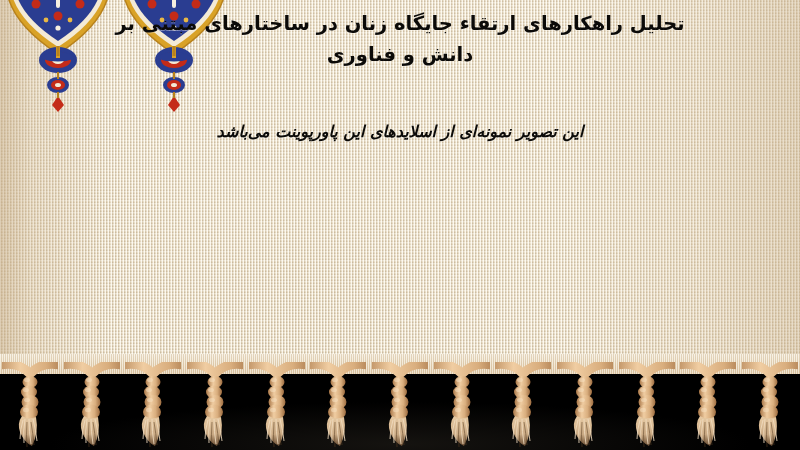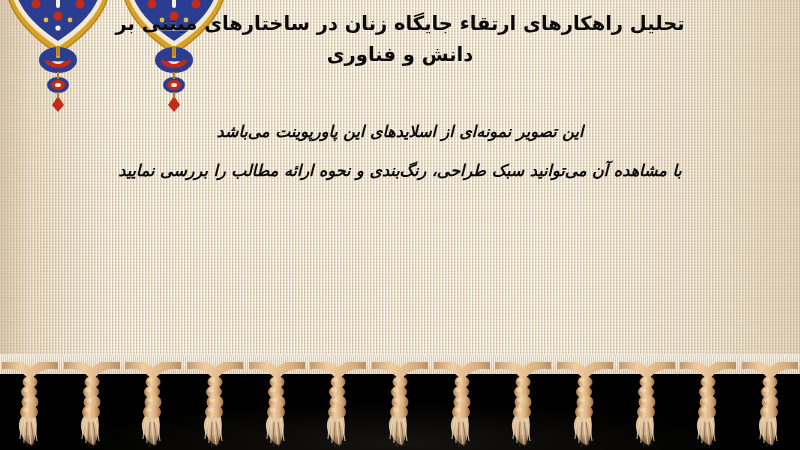--- a/index.html
+++ b/index.html
@@ -211,21 +211,20 @@
     <use href="#medal-shape"></use>
   </svg>
 
   <div class="title-block">
     <div class="title-line">تحلیل راهکارهای ارتقاء جایگاه زنان در ساختارهای مبتنی بر</div>
     <div class="title-line">دانش و فناوری</div>
   </div>
 
   <div class="body-block">
     <div class="body-line">این تصویر نمونه‌ای از اسلایدهای این پاورپوینت می‌باشد</div>
-    <div class="body-line">با مشاهده آن می‌توانید سبک طراحی، رنگ‌بندی و نحوه ارائه مطالب را بررسی نمایید</div>
   </div>
 
   <div id="carpet-bottom">
     <div id="selvage"></div>
     <div id="black-field"></div>
 
     <div id="fringe-row">
       <svg class="tassel" viewBox="0 0 56 88">
         <defs>
           <linearGradient id="cord" x1="0" y1="0" x2="1" y2="0">

